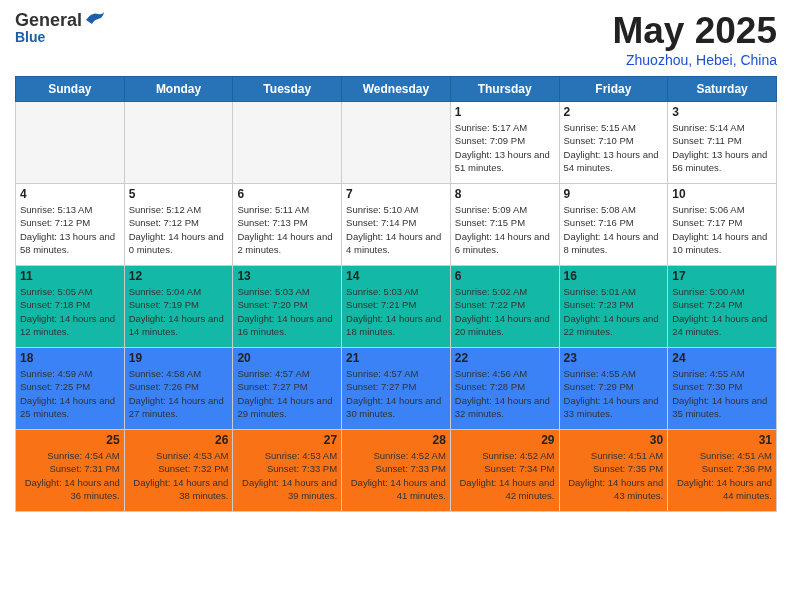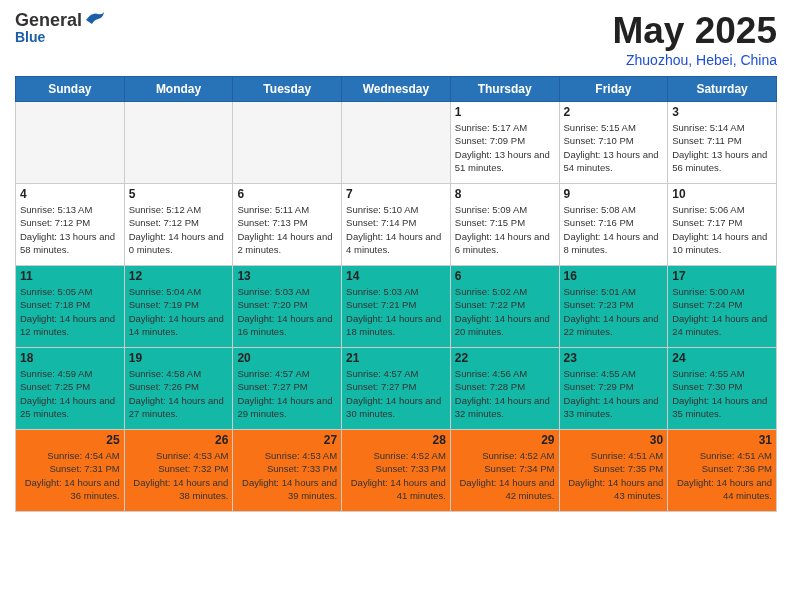--- a/index.html
+++ b/index.html
@@ -75,21 +75,21 @@
       line-height: 1.4;
     }
     tr:nth-child(odd) td:not(.empty) {
       background: #fff;
     }
     tr:nth-child(even) td:not(.empty) {
       background: #f0f4f8;
     }
     .calendar tr:nth-child(2) td { background: #fff; }
     .calendar tr:nth-child(3) td { background: #14b8a6; }
-    .calendar tr:nth-child(4) td { background: #14b8a6; }
+    .calendar tr:nth-child(4) td { background: #3b82f6; }
     .calendar tr:nth-child(5) td { background: #f97316; text-align: right; }
     .calendar tr:nth-child(6) td { background: #fff; }
     .calendar tr:nth-child(7) td { background: #e8f0f8; }
     .calendar tr:nth-child(2) td.empty,
     .calendar tr:nth-child(3) td.empty,
     .calendar tr:nth-child(4) td.empty,
     .calendar tr:nth-child(5) td.empty,
     .calendar tr:nth-child(6) td.empty,
     .calendar tr:nth-child(7) td.empty { background: #f0f0f0; }
   </style>

